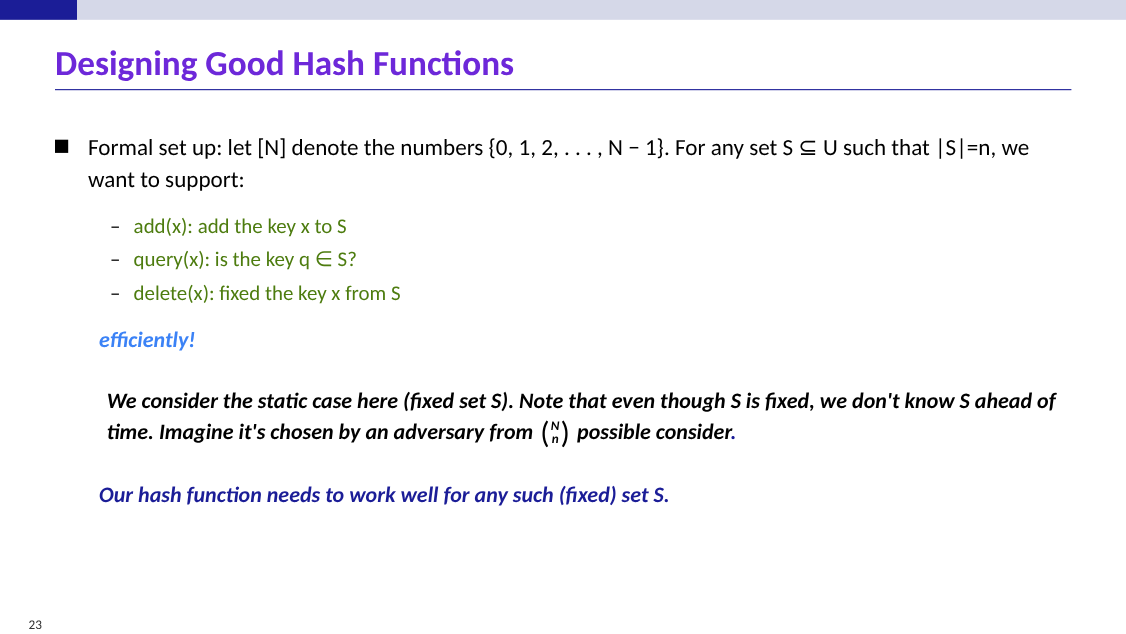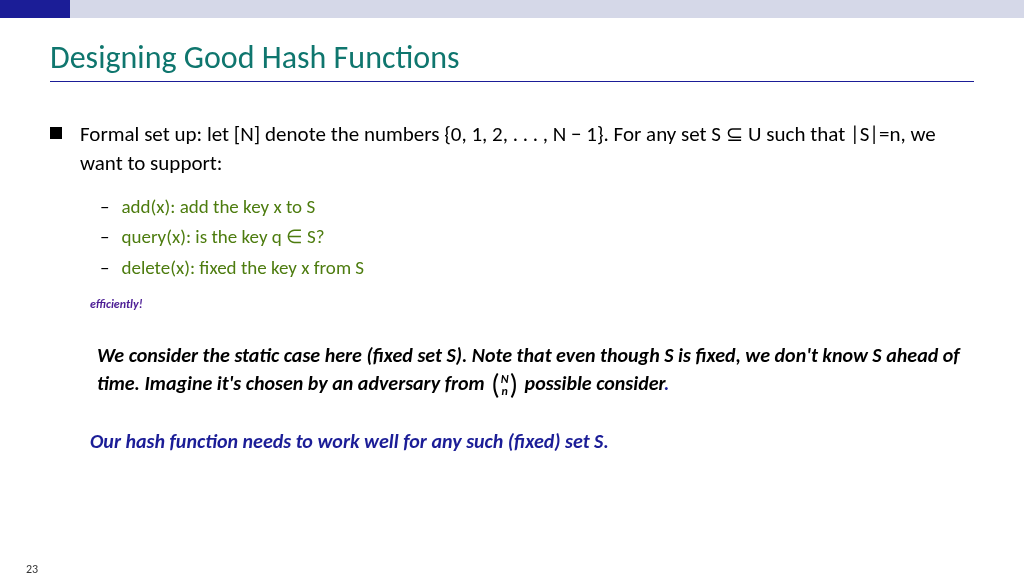--- a/index.html
+++ b/index.html
@@ -26,23 +26,23 @@
       left: 0;
       top: 0;
       width: 70px;
       height: 18px;
       background: #1b1d97;
     }
     .slide-content {
       padding: 20px 50px 0 50px;
     }
     .title {
-      color: #0f766e;
+      color: #6d28d9;
       font-size: 32px;
-      font-weight: normal;
+      font-weight: bold;
       margin-bottom: 4px;
     }
     .title-underline {
       border-bottom: 1.5px solid #1b1d97;
       margin-bottom: 38px;
     }
     .bullet-main {
       display: flex;
       align-items: flex-start;
       margin-bottom: 16px;
@@ -76,24 +76,24 @@
       line-height: 1.3;
     }
     .sub-text {
       font-size: 19px;
       color: #4d7c0f;
       line-height: 1.3;
     }
     .efficiently {
       margin-left: 40px;
       margin-top: 16px;
-      color: #4c1d95;
+      color: #3b82f6;
       font-style: italic;
       font-weight: bold;
-      font-size: 12px;
+      font-size: 20px;
     }
     .para {
       margin-left: 47px;
       margin-top: 30px;
       font-style: italic;
       font-weight: bold;
       font-size: 20px;
       color: #000;
       line-height: 1.4;
     }

